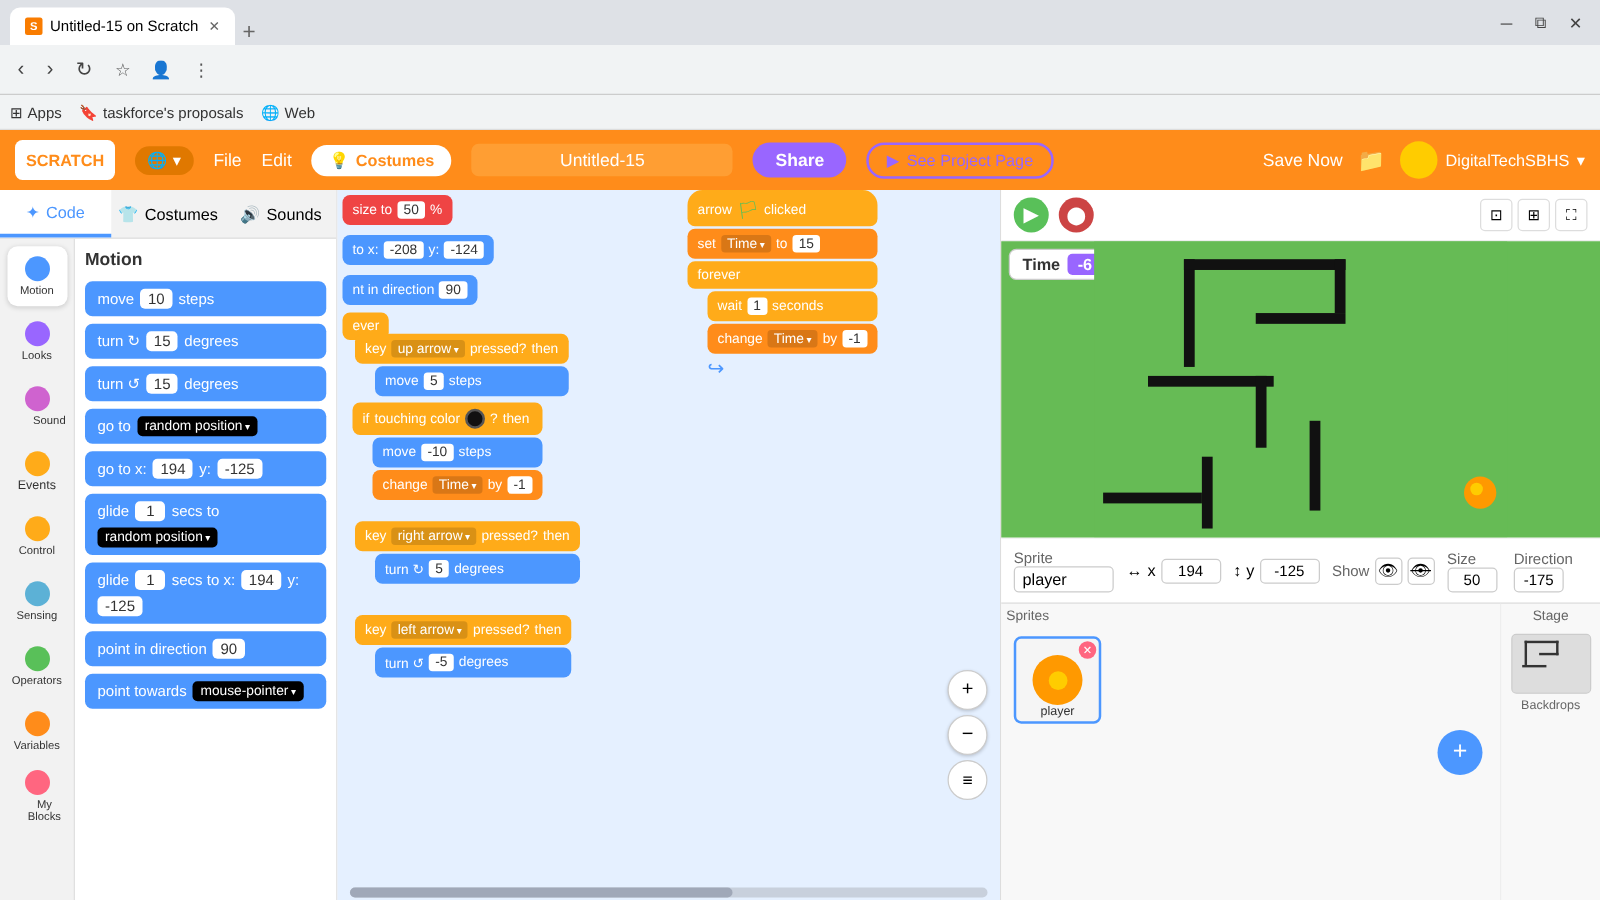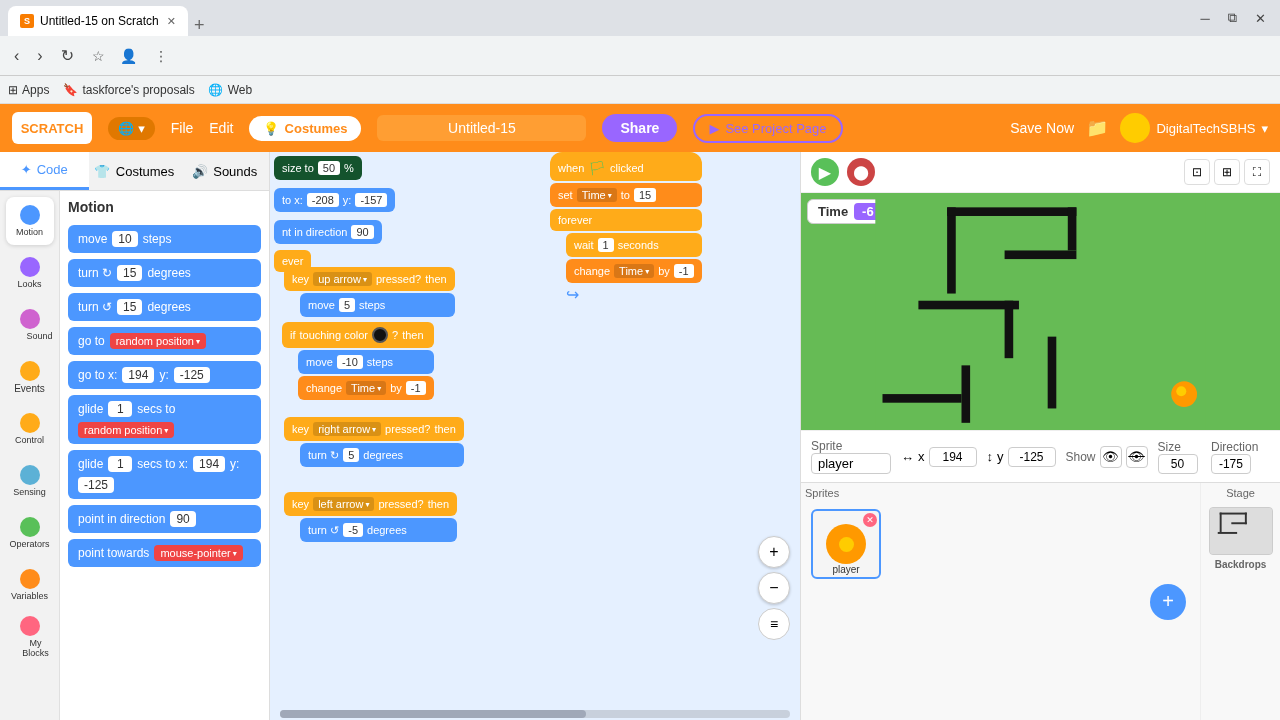--- a/index.html
+++ b/index.html
@@ -52,21 +52,21 @@
     .cat-item.active { background: #fff; box-shadow: 0 1px 4px rgba(0,0,0,0.15); }
     .cat-dot { width: 20px; height: 20px; border-radius: 50%; }
 
     .blocks-and-cats { display: flex; flex: 1; overflow: hidden; }
     .blocks-list { flex: 1; padding: 8px; overflow-y: auto; display: flex; flex-direction: column; gap: 6px; }
 
     
     .block { border-radius: 6px; padding: 6px 10px; color: #fff; font-size: 12px; display: flex; align-items: center; gap: 5px; cursor: grab; flex-wrap: wrap; }
     .block-blue { background: #4c97ff; }
     .block-value { background: #fff; color: #333; border-radius: 4px; padding: 1px 6px; font-size: 12px; min-width: 24px; text-align: center; }
-    .block-dropdown { background: #ef4444; border-radius: 4px; padding: 2px 6px; font-size: 11px; color: #fff; display: flex; align-items: center; gap: 2px; }
+    .block-dropdown { background: #000000; border-radius: 4px; padding: 2px 6px; font-size: 11px; color: #fff; display: flex; align-items: center; gap: 2px; }
 
     
     .code-area { flex: 1; background: #e5f0ff; position: relative; overflow: hidden; }
     .zoom-controls { position: absolute; right: 10px; bottom: 80px; display: flex; flex-direction: column; gap: 4px; }
     .zoom-btn { width: 32px; height: 32px; background: #fff; border: 1px solid #ccc; border-radius: 50%; cursor: pointer; display: flex; align-items: center; justify-content: center; font-size: 16px; box-shadow: 0 1px 3px rgba(0,0,0,0.2); }
     .menu-btn { width: 32px; height: 32px; background: #fff; border: 1px solid #ccc; border-radius: 50%; cursor: pointer; display: flex; align-items: center; justify-content: center; font-size: 14px; }
     .cb { position: absolute; background: #ffab19; border-radius: 6px; padding: 5px 8px; color: #fff; font-size: 11px; display: flex; align-items: center; gap: 4px; flex-wrap: wrap; white-space: nowrap; }
     .cb-val-white { background: #fff; color: #333; border-radius: 3px; padding: 1px 5px; font-size: 11px; }
     .cb-dropdown { background: rgba(0,0,0,0.15); border-radius: 3px; padding: 1px 5px; font-size: 11px; display: flex; align-items: center; gap: 2px; }
     .arrow-down { font-size: 8px; }
@@ -98,21 +98,21 @@
     .show-eye { width: 22px; height: 22px; border: 1px solid #ccc; border-radius: 4px; display: flex; align-items: center; justify-content: center; cursor: pointer; font-size: 13px; }
     .sprite-thumb { width: 70px; height: 70px; border: 2px solid #4c97ff; border-radius: 6px; background: #f5f5f5; margin: 6px; display: flex; align-items: center; justify-content: center; position: relative; cursor: pointer; }
     .sprite-thumb-label { position: absolute; bottom: 2px; left: 0; right: 0; text-align: center; font-size: 10px; color: #333; }
     .sprite-delete { position: absolute; top: 2px; right: 2px; width: 14px; height: 14px; background: #ff6680; border-radius: 50%; color: #fff; font-size: 9px; display: flex; align-items: center; justify-content: center; cursor: pointer; }
     .add-sprite-btn { width: 36px; height: 36px; background: #4c97ff; border-radius: 50%; color: #fff; font-size: 20px; display: flex; align-items: center; justify-content: center; cursor: pointer; margin: auto 6px; }
 
     
     .stage-panel-area { display: flex; flex-direction: column; width: 80px; border-left: 1px solid #eee; }
     .stage-panel-label { text-align: center; font-size: 11px; color: #666; padding: 4px; }
     .stage-thumb { width: 64px; height: 48px; background: #ddd; margin: 4px auto; border-radius: 4px; border: 1px solid #ccc; overflow: hidden; display: flex; align-items: center; justify-content: center; }
-    .backdrops-label { text-align: center; font-size: 10px; color: #666; font-weight: bold; }
+    .backdrops-label { text-align: center; font-size: 10px; color: #666; }
   </style>
 </head>
 <body>
 
 <div>
 
   <div class="browser-top">
     <div class="browser-tabs">
       <div class="browser-tab">
         <div class="favicon" style="background:#f97c00;display:flex;align-items:center;justify-content:center;color:#fff;font-size:9px;font-weight:bold;">S</div>
@@ -309,30 +309,30 @@
             <span class="block-dropdown">mouse-pointer <span class="arrow-down">▾</span></span>
           </div>
 
           <div style="margin-bottom:20px;"></div>
         </div>
       </div>
     </div>
 
     <div class="code-area" style="position:relative;">
 
-      <div class="cb" style="top:4px;left:4px;background:#14532d;">
+      <div class="cb" style="top:4px;left:4px;background:#ef4444;">
         <span>size to</span>
         <span class="cb-val-white">50</span>
         <span>%</span>
       </div>
       <div class="cb" style="top:36px;left:4px;background:#4c97ff;">
         <span>to x:</span>
         <span class="cb-val-white">-208</span>
         <span>y:</span>
-        <span class="cb-val-white">-157</span>
+        <span class="cb-val-white">-124</span>
       </div>
       <div class="cb" style="top:68px;left:4px;background:#4c97ff;">
         <span>nt in direction</span>
         <span class="cb-val-white">90</span>
       </div>
       <div class="cb" style="top:98px;left:4px;background:#ffab19;">
         <span>ever</span>
       </div>
 
       <div style="position:absolute;top:115px;left:14px;">
@@ -393,21 +393,21 @@
         </div>
         <div class="cb" style="position:relative;margin-top:2px;margin-left:16px;background:#4c97ff;">
           <span>turn ↺</span>
           <span class="cb-val-white">-5</span>
           <span>degrees</span>
         </div>
       </div>
 
       <div style="position:absolute;top:0px;left:280px;">
         <div class="cb cb-hat" style="position:relative;background:#ffab19;">
-          <span>when</span>
+          <span>arrow</span>
           <span style="color:#59c059;font-size:14px;">🏳</span>
           <span>clicked</span>
         </div>
         <div class="cb" style="position:relative;margin-top:2px;background:#ff8c1a;">
           <span>set</span>
           <span class="cb-dropdown">Time <span class="arrow-down">▾</span></span>
           <span>to</span>
           <span class="cb-val-white">15</span>
         </div>
         <div class="cb" style="position:relative;margin-top:2px;background:#ffab19;">

